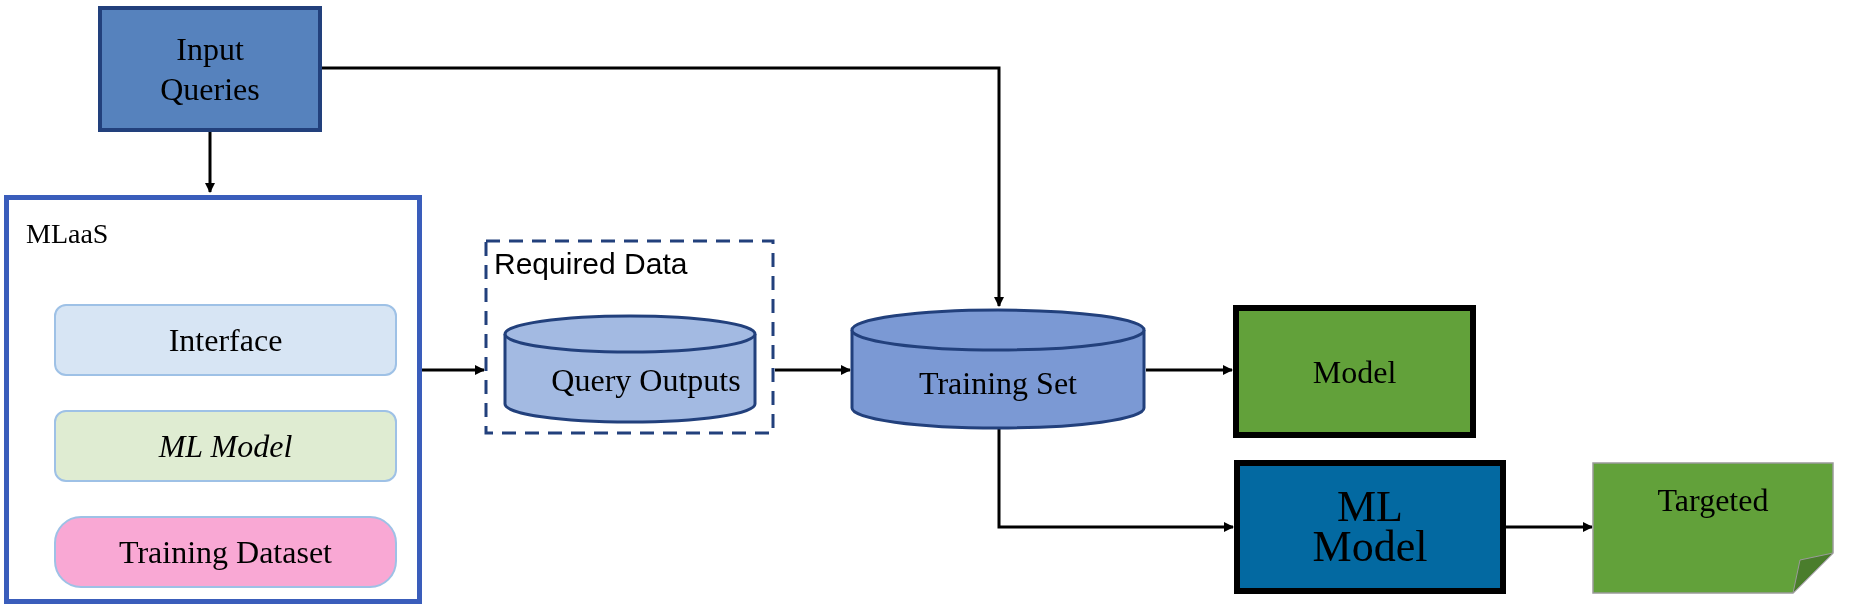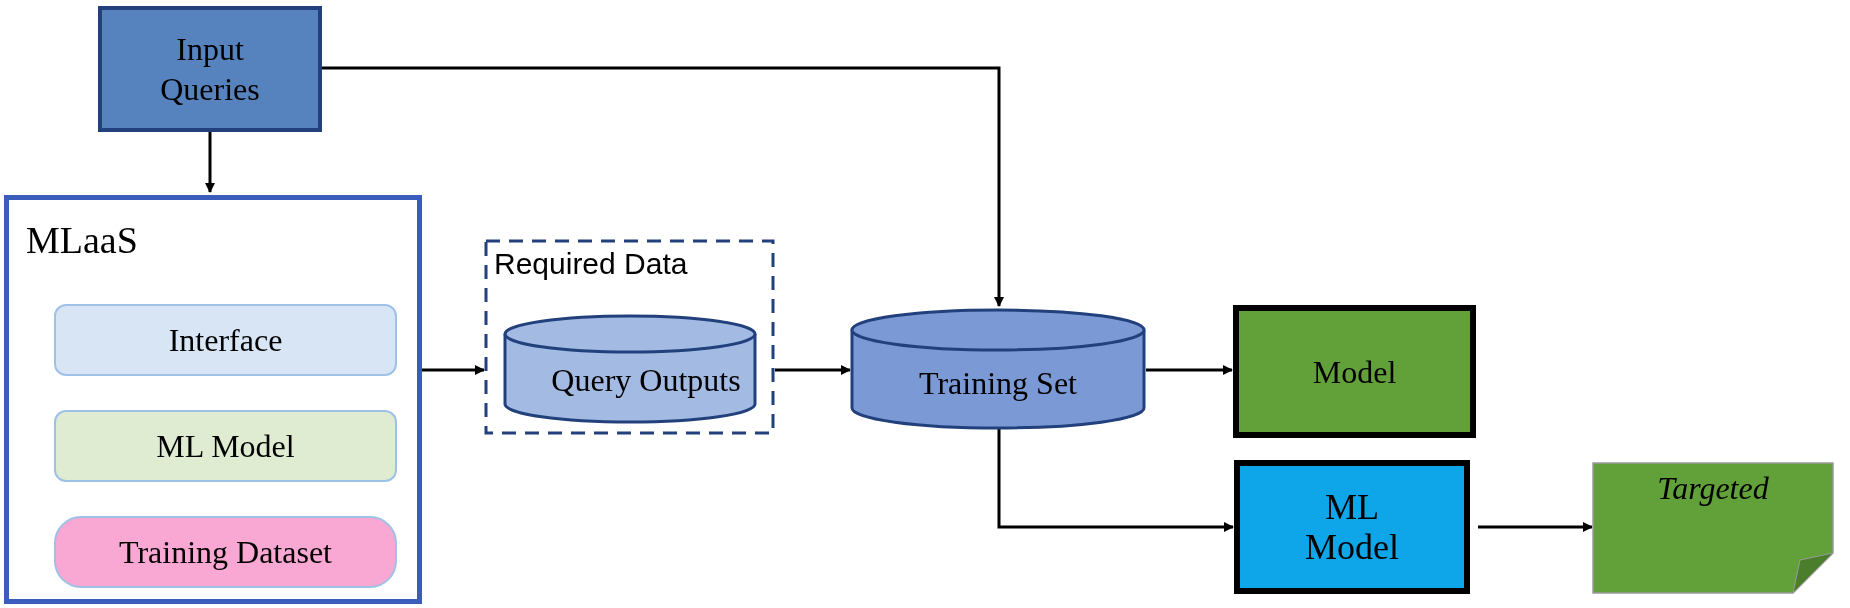--- a/index.html
+++ b/index.html
@@ -3,32 +3,32 @@
 <meta charset="utf-8">
 <style>
   html, body { margin:0; padding:0; background:#ffffff; }
   body { width:1850px; height:608px; position:relative; overflow:hidden;
          font-family:"Liberation Serif", serif; color:#000; }
   .abs { position:absolute; box-sizing:border-box; }
   .center { display:flex; align-items:center; justify-content:center; text-align:center; }
   #input-queries { left:98px; top:6px; width:224px; height:126px; background:#5682bd; border:4px solid #22407c;
                    font-size:32px; line-height:40px; }
   #mlaas { left:4px; top:195px; width:418px; height:409px; border:5px solid #3a5dbb; background:#fff; }
-  #mlaas-title { left:26px; top:218px; font-size:38px; }
+  #mlaas-title { left:26px; top:218px; font-size:28px; }
   .inner { left:40px; width:343px; height:72px; border:2px solid #9ec1e6; border-radius:12px; font-size:32px;margin-left:14px; }
   #iface { top:304px; background:#d7e5f4; }
-  #mlm { top:410px; background:#dfecd2; }
+  #mlm { top:410px; background:#dfecd2;font-style:italic; }
   #tds { top:516px; background:#f9a8d4;border-radius:27px; }
   #req-label { left:494px; top:247px; font-family:"Liberation Sans", sans-serif; font-size:30px; }
   .cyl-text { font-size:32px; }
   #tml { left:1233px; top:305px; width:243px; height:133px; background:#62a13a; border:6px solid #000;
          font-size:32px; line-height:40px; }
-  #mlmodel { left:1234px; top:460px; width:236px; height:134px; background:#0ea5e9; border:6px solid #000;
-             font-size:36px; line-height:40px; }
-  #ttd-text { left:1593px; top:468px; width:240px; font-size:32px; line-height:40px; text-align:center;font-style:italic; }
+  #mlmodel { left:1234px; top:460px; width:272px; height:134px; background:#0369a1; border:6px solid #000;
+             font-size:44px; line-height:40px; }
+  #ttd-text { left:1593px; top:480px; width:240px; font-size:32px; line-height:40px; text-align:center; }
 </style>
 </head>
 <body>
 
 <svg class="abs" style="left:0;top:0" width="1850" height="608">
   <defs>
     <marker id="ah" markerWidth="10" markerHeight="10" refX="9" refY="5" orient="auto" markerUnits="userSpaceOnUse">
       <path d="M0,0 L10,5 L0,10 z" fill="#000"></path>
     </marker>
     <marker id="ahb" markerWidth="10" markerHeight="10" refX="5" refY="5" orient="auto" markerUnits="userSpaceOnUse">

